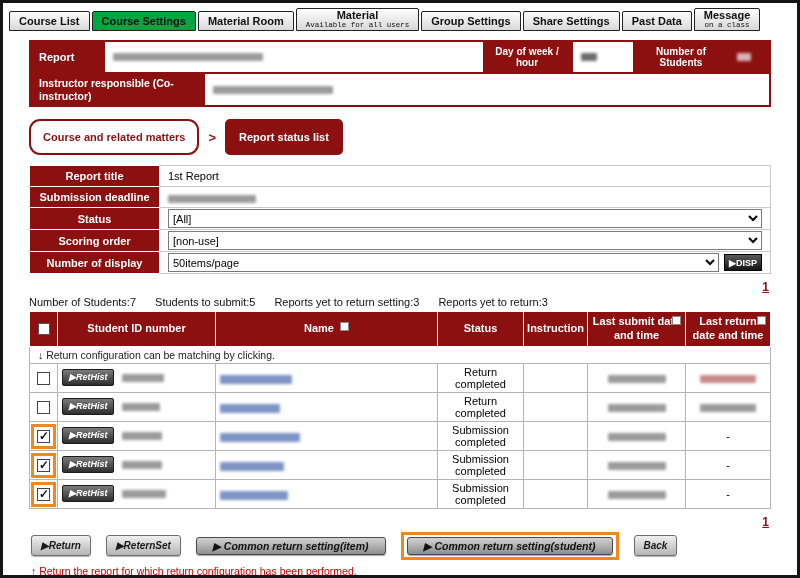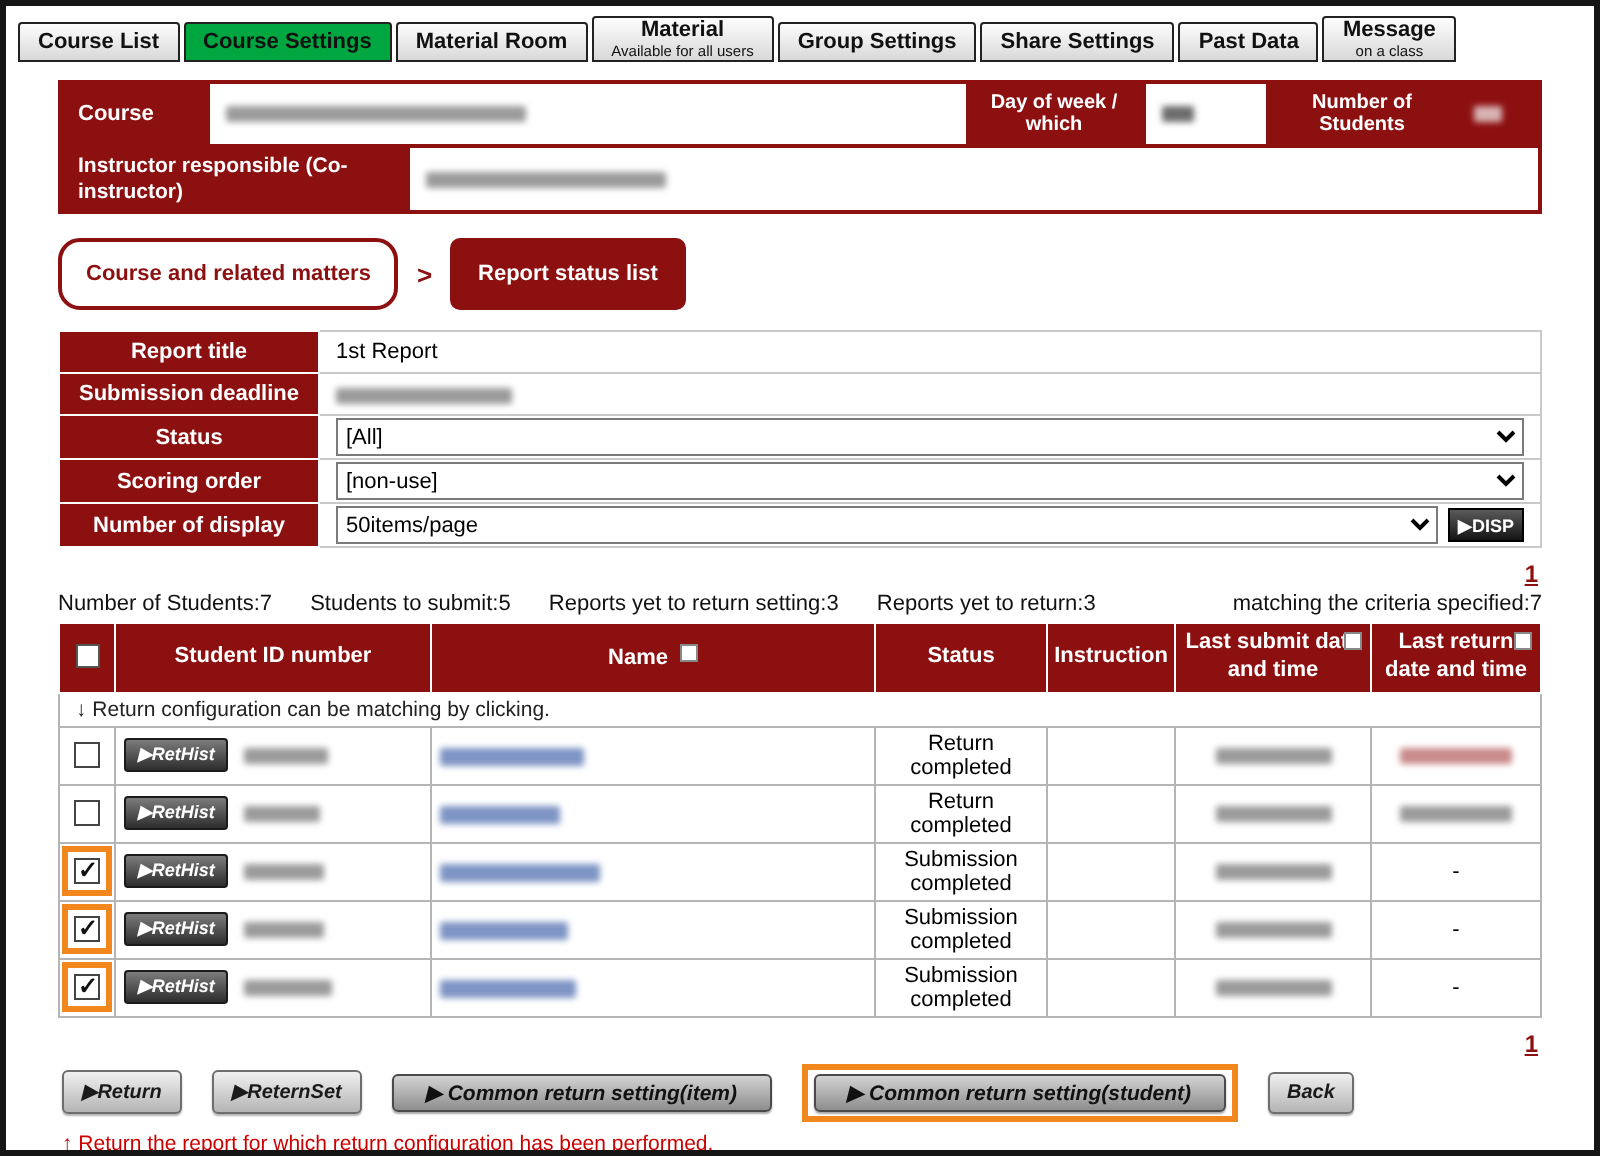--- a/index.html
+++ b/index.html
@@ -5,21 +5,21 @@
   * { box-sizing: border-box; }
   body { margin:0; background:#e8e8e8; font-family:"Liberation Sans", sans-serif; }
   .page { width:800px; height:578px; border:3px solid #151515; background:#fff; overflow:hidden; }
 
   
   .tabs { display:flex; align-items:flex-end; padding:5px 0 0 6px; }
   .tab { border:1px solid #222; background:linear-gradient(#fdfdfd,#d8d8d8); padding:4px 9px 3px;
          font-size:11px; font-weight:bold; margin-right:2px; border-radius:2px 2px 0 0;
          text-align:center; line-height:1.05; cursor:pointer; color:#111; }
   .tab.two { padding-top:1px; padding-bottom:1px; }
-  .tab .sub { display:block; font-size:7.5px; font-weight:normal; }
+  .tab .sub { display:block; font-size:7.5px; font-weight:normal;font-family:Liberation Mono, monospace; }
   .tab.active { background:#00a63f; }
 
   .content { padding:9px 26px 0; }
 
   
   .ci { border:2px solid #8d1011; font-size:11px; }
   .ci-row { display:flex; align-items:stretch; }
   .ci-row + .ci-row { border-top:2px solid #8d1011; }
   .ci .cell { display:flex; align-items:center; padding:2px 8px; }
   .ci .lbl { background:#8d1011; color:#fff; font-weight:bold; }
@@ -103,25 +103,25 @@
     <div class="tab"><span>Group Settings</span></div>
     <div class="tab"><span>Share Settings</span></div>
     <div class="tab"><span>Past Data</span></div>
     <div class="tab two"><span>Message</span><span class="sub">on a class</span></div>
   </nav>
 
   <div class="content">
 
     <div class="ci">
       <div class="ci-row r1">
-        <div class="cell lbl w-course">Course</div>
+        <div class="cell lbl w-course">Report</div>
         <div class="cell w-cval">
             <span class="redact" style="width:150px"></span>
           </div>
-        <div class="cell lbl center w-day">Day of week / which</div>
+        <div class="cell lbl center w-day">Day of week / hour</div>
         <div class="cell w-dval">
             <span class="redact dark" style="width:16px"></span>
           </div>
         <div class="cell lbl center w-stu">Number of Students</div>
         <div class="cell w-sval">
             <span class="redact light" style="width:14px"></span>
           </div>
       </div>
       <div class="ci-row r2">
         <div class="cell lbl w-instr">Instructor responsible (Co-instructor)</div>
@@ -173,21 +173,20 @@
 
     <div class="pgn"><a>1</a></div>
 
     <div class="stats">
       <div>
         <span class="seg">Number of Students:7</span>
         <span class="seg">Students to submit:5</span>
         <span class="seg">Reports yet to return setting:3</span>
         <span class="seg">Reports yet to return:3</span>
       </div>
-      <div>matching the criteria specified:7</div>
     </div>
 
     <table class="mt">
       <colgroup>
         <col style="width:28px">
           <col style="width:158px">
           <col style="width:222px">
           <col style="width:86px">
         <col style="width:64px">
           <col style="width:98px">

